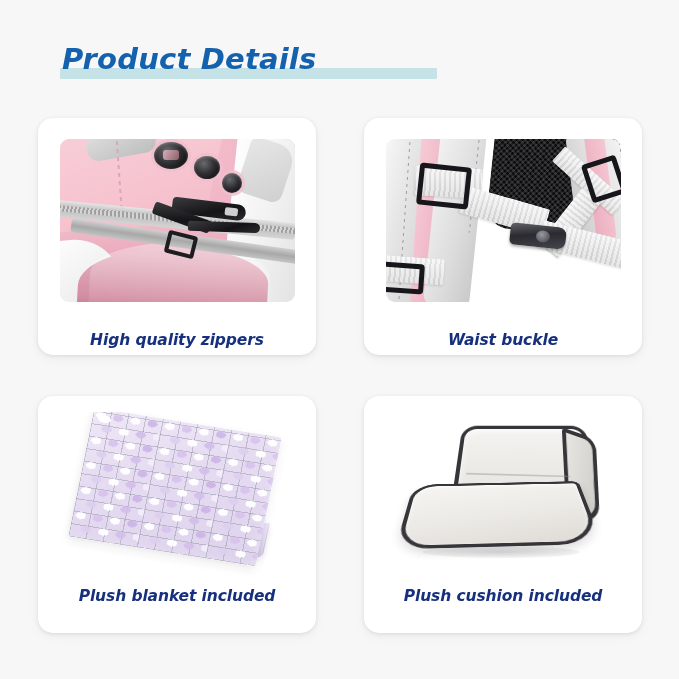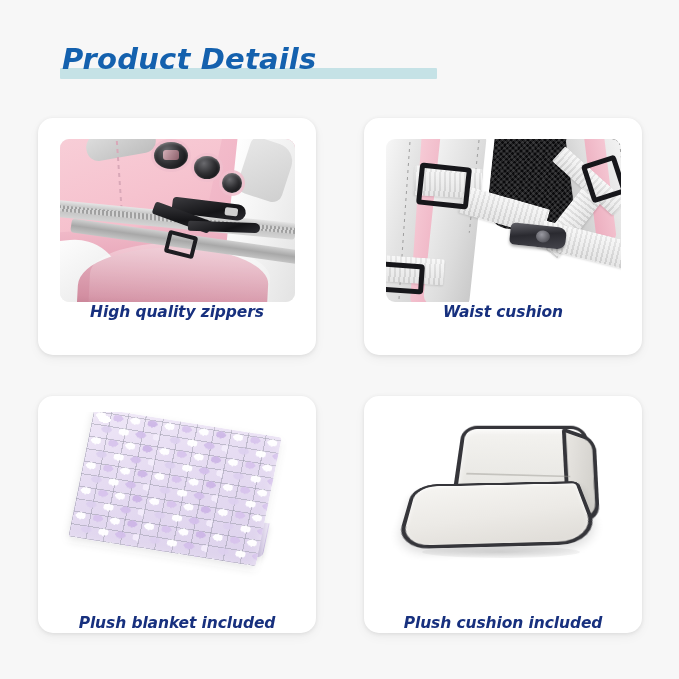--- a/index.html
+++ b/index.html
@@ -100,25 +100,25 @@
     font-family: "DejaVu Sans", sans-serif;
     font-size: 15.5px;
     font-weight: bold;
     font-style: italic;
     color: #17307e;
     letter-spacing: -0.1px;
     text-align: center;
     width: 100%;
     margin-top: auto;
     margin-bottom: 0;
-    padding-bottom: 34px;
+    padding-bottom: 6px;
     white-space: nowrap;
   }
   .card.plain .caption {
-    padding-bottom: 1px;
+    padding-bottom: 28px;
   }
 
   
   .p1 { background: #f2f2f0; }
   .p1 .body {
     position: absolute;
     left: -10px; top: -14px;
     width: 225px; height: 140px;
     background: linear-gradient(165deg,#f8cfd8 0%, #f6c3cf 45%, #efb2c2 100%);
     border-radius: 0 0 46% 30%;
@@ -511,21 +511,21 @@
         <div class="webbing wLeftTop"></div>
         <div class="webbing wMid"></div>
         <div class="webbing wRightArm"></div>
         <div class="webbing wTail"></div>
         <div class="webbing wBotLeft"></div>
         <div class="slider sl1"></div>
         <div class="slider sl2"></div>
         <div class="slider sl3"></div>
         <div class="buckle"></div>
       </div>
-      <div class="caption">Waist cushion</div>
+      <div class="caption">Waist buckle</div>
     </div>
 
     <div class="card plain">
       <div class="photo p3">
         <div class="fold"></div>
         <div class="blanket">
             <div class="pebbles"></div>
           </div>
         <div class="fluff"></div>
       </div>

